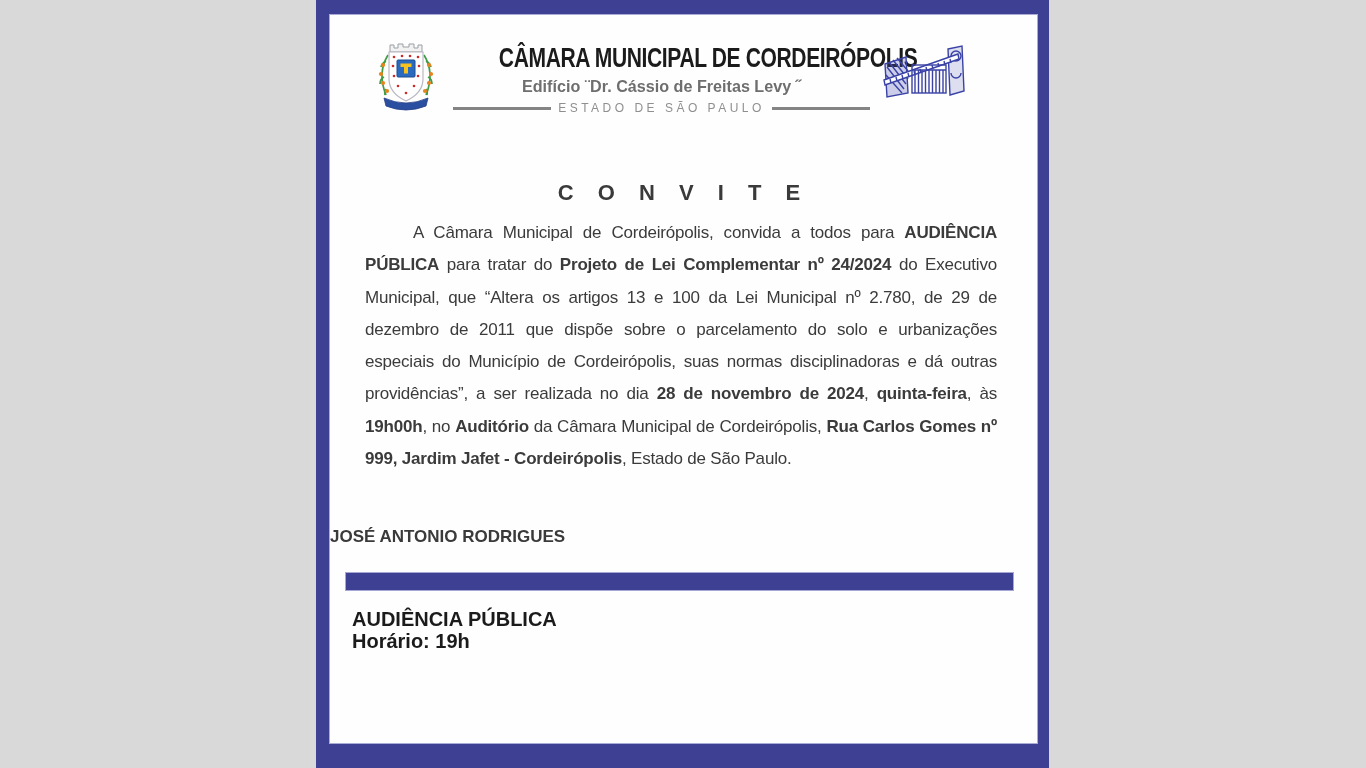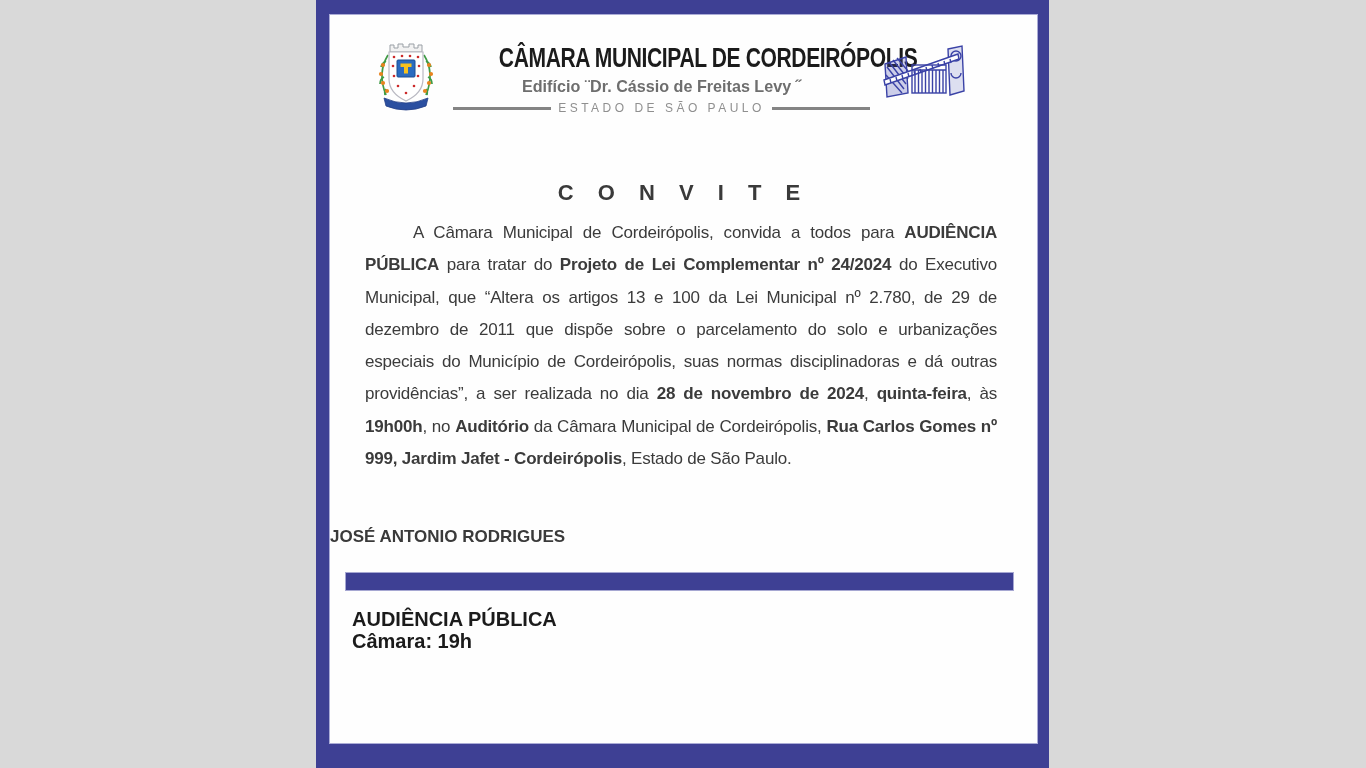--- a/index.html
+++ b/index.html
@@ -139,18 +139,18 @@
       <div class="convite-title">C O N V I T E</div>
 
       <p class="body-par"><span>A Câmara Municipal de Cordeirópolis, convida a todos para </span><span style="font-weight: 700;">AUDIÊNCIA PÚBLICA</span><span> para tratar do </span><span style="font-weight: 700;">Projeto de Lei Complementar nº 24/2024</span><span> do Executivo Municipal, que “Altera os artigos 13 e 100 da Lei Municipal nº 2.780, de 29 de dezembro de 2011 que dispõe sobre o parcelamento do solo e urbanizações especiais do Município de Cordeirópolis, suas normas disciplinadoras e dá outras providências”, a ser realizada no dia </span><span style="font-weight: 700;">28 de novembro de 2024</span><span>, </span><span style="font-weight: 700;">quinta-feira</span><span>, às </span><span style="font-weight: 700;">19h00h</span><span>, no </span><span style="font-weight: 700;">Auditório</span><span> da Câmara Municipal de Cordeirópolis, </span><span style="font-weight: 700;">Rua Carlos Gomes nº 999, Jardim Jafet - Cordeirópolis</span><span>, Estado de São Paulo.</span></p>
 
       <div class="signature">JOSÉ ANTONIO RODRIGUES</div>
 
       <div class="divider-bar"></div>
 
       <div class="footer">
         <div class="f-line">AUDIÊNCIA PÚBLICA</div>
-        <div class="f-line">Câmara: 19h</div>
+        <div class="f-line">Horário: 19h</div>
       </div>
 
     </div>
   </div>
 </div>
 
 </body></html>

